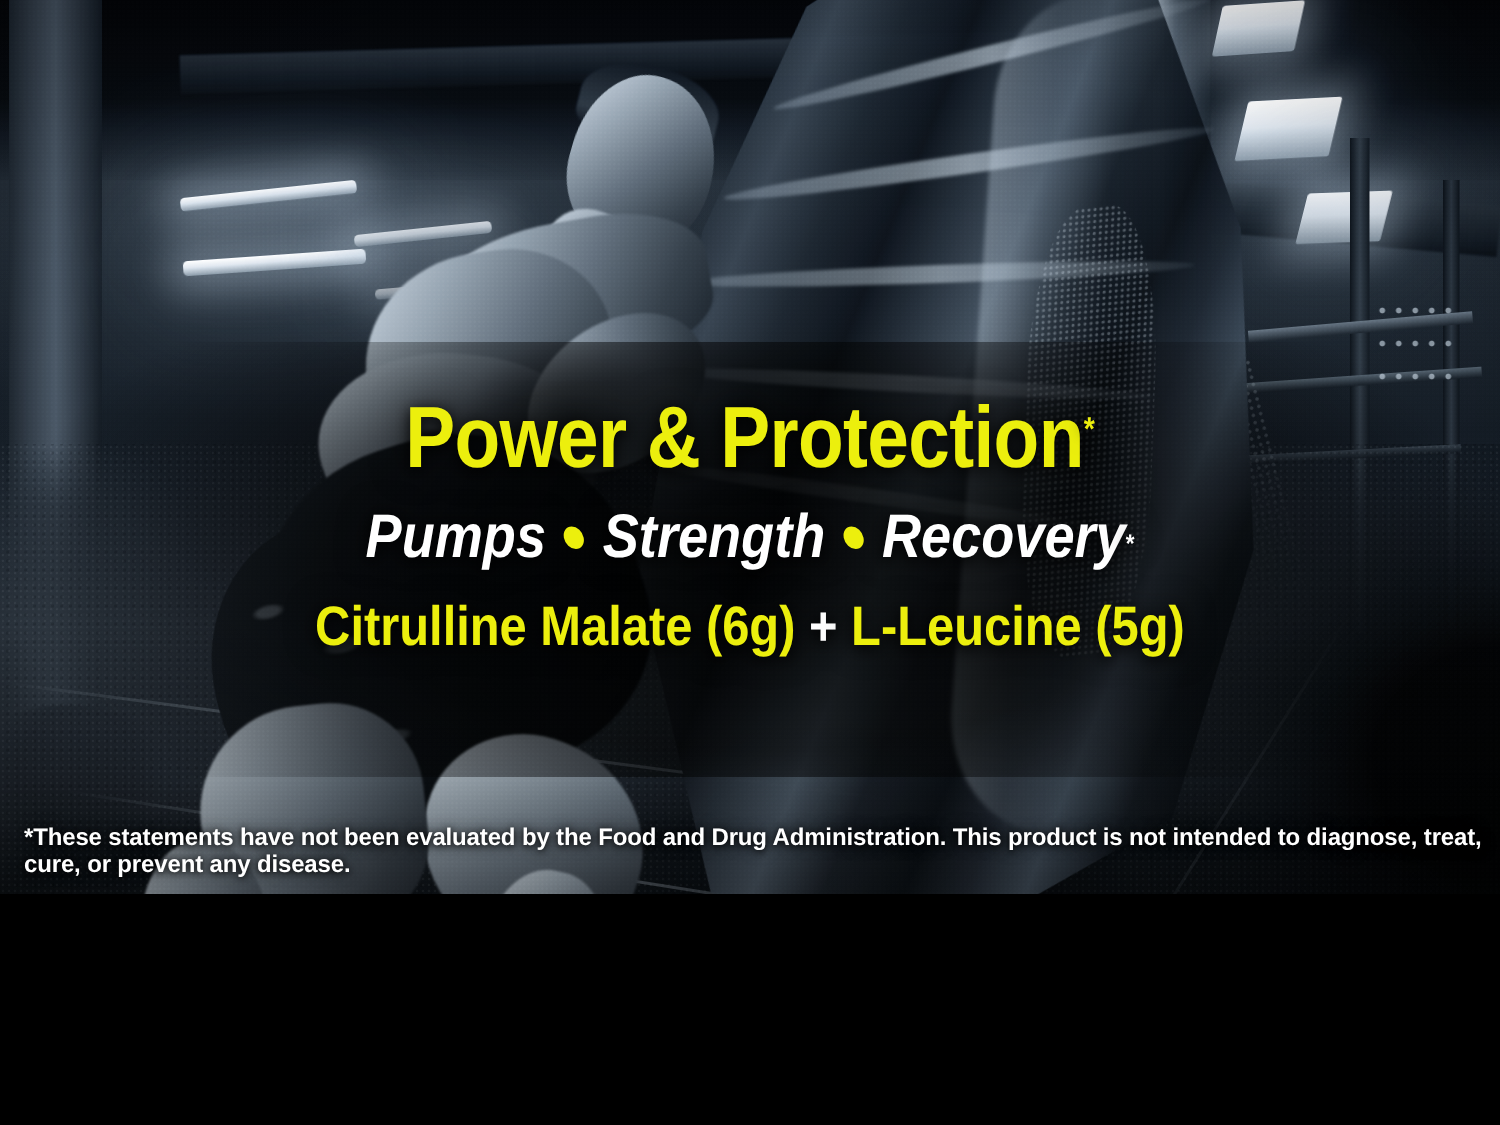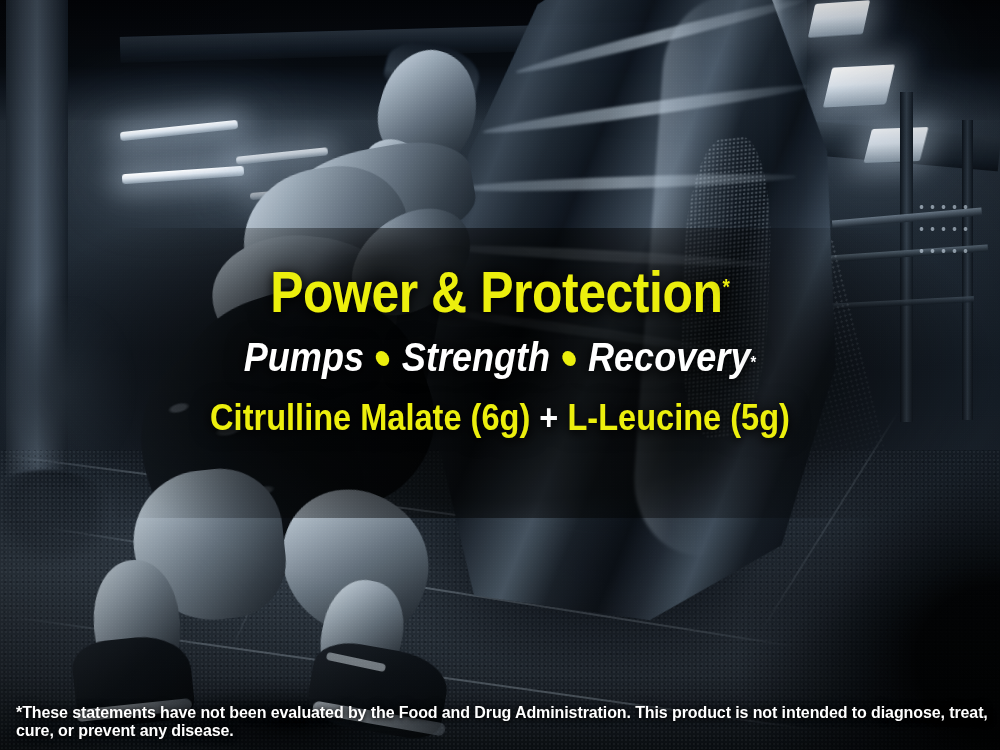--- a/index.html
+++ b/index.html
@@ -4,21 +4,21 @@
 <title>Power &amp; Protection</title>
 <style>
   html, body {
     margin: 0;
     padding: 0;
     background: #000;
   }
   .stage {
     position: relative;
     width: 1000px;
-    height: 750px;
+    height: 596px;
     overflow: hidden;
     background: #701a75;
     font-family: "Liberation Sans", sans-serif;
     user-select: none;
   }
 
   
   .photo {
     position: absolute;
     inset: 0;

